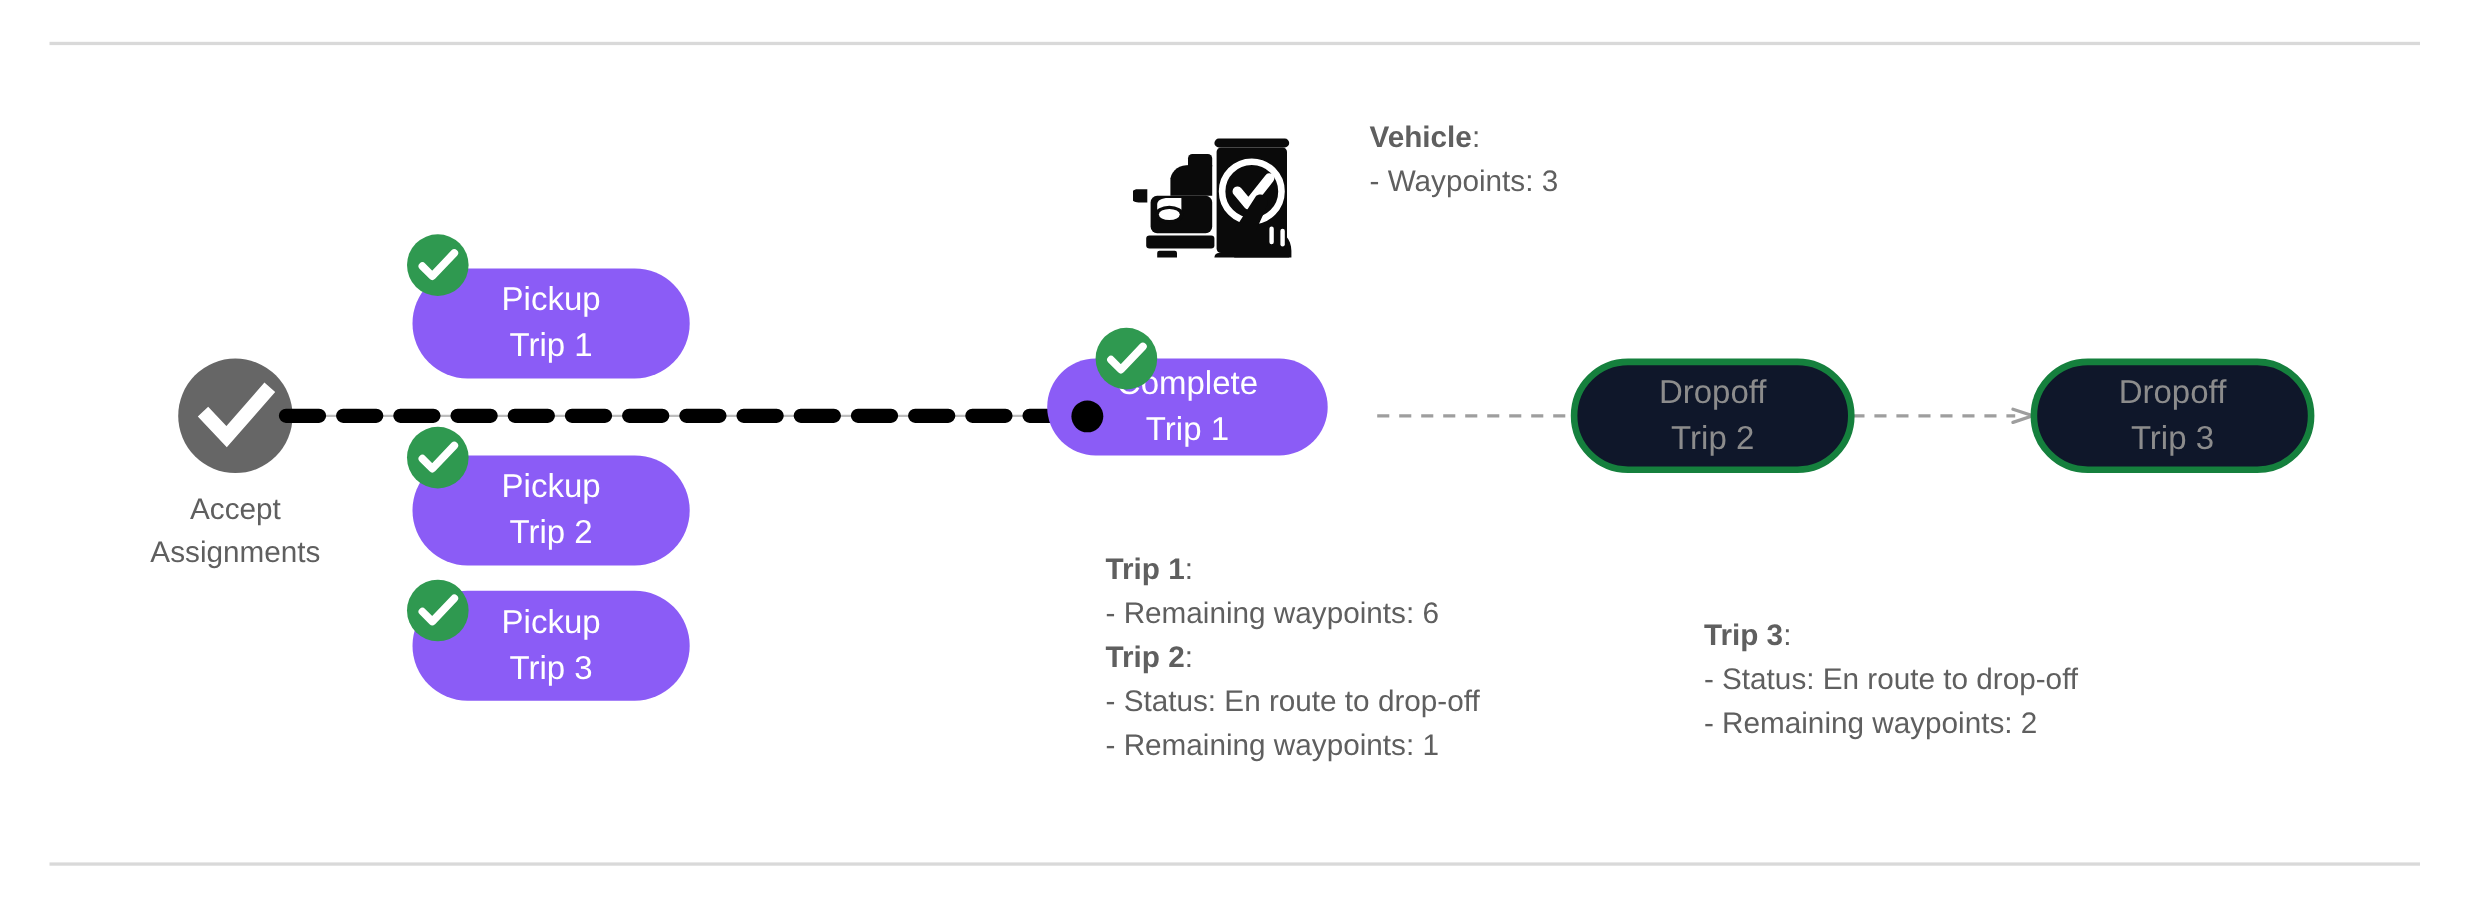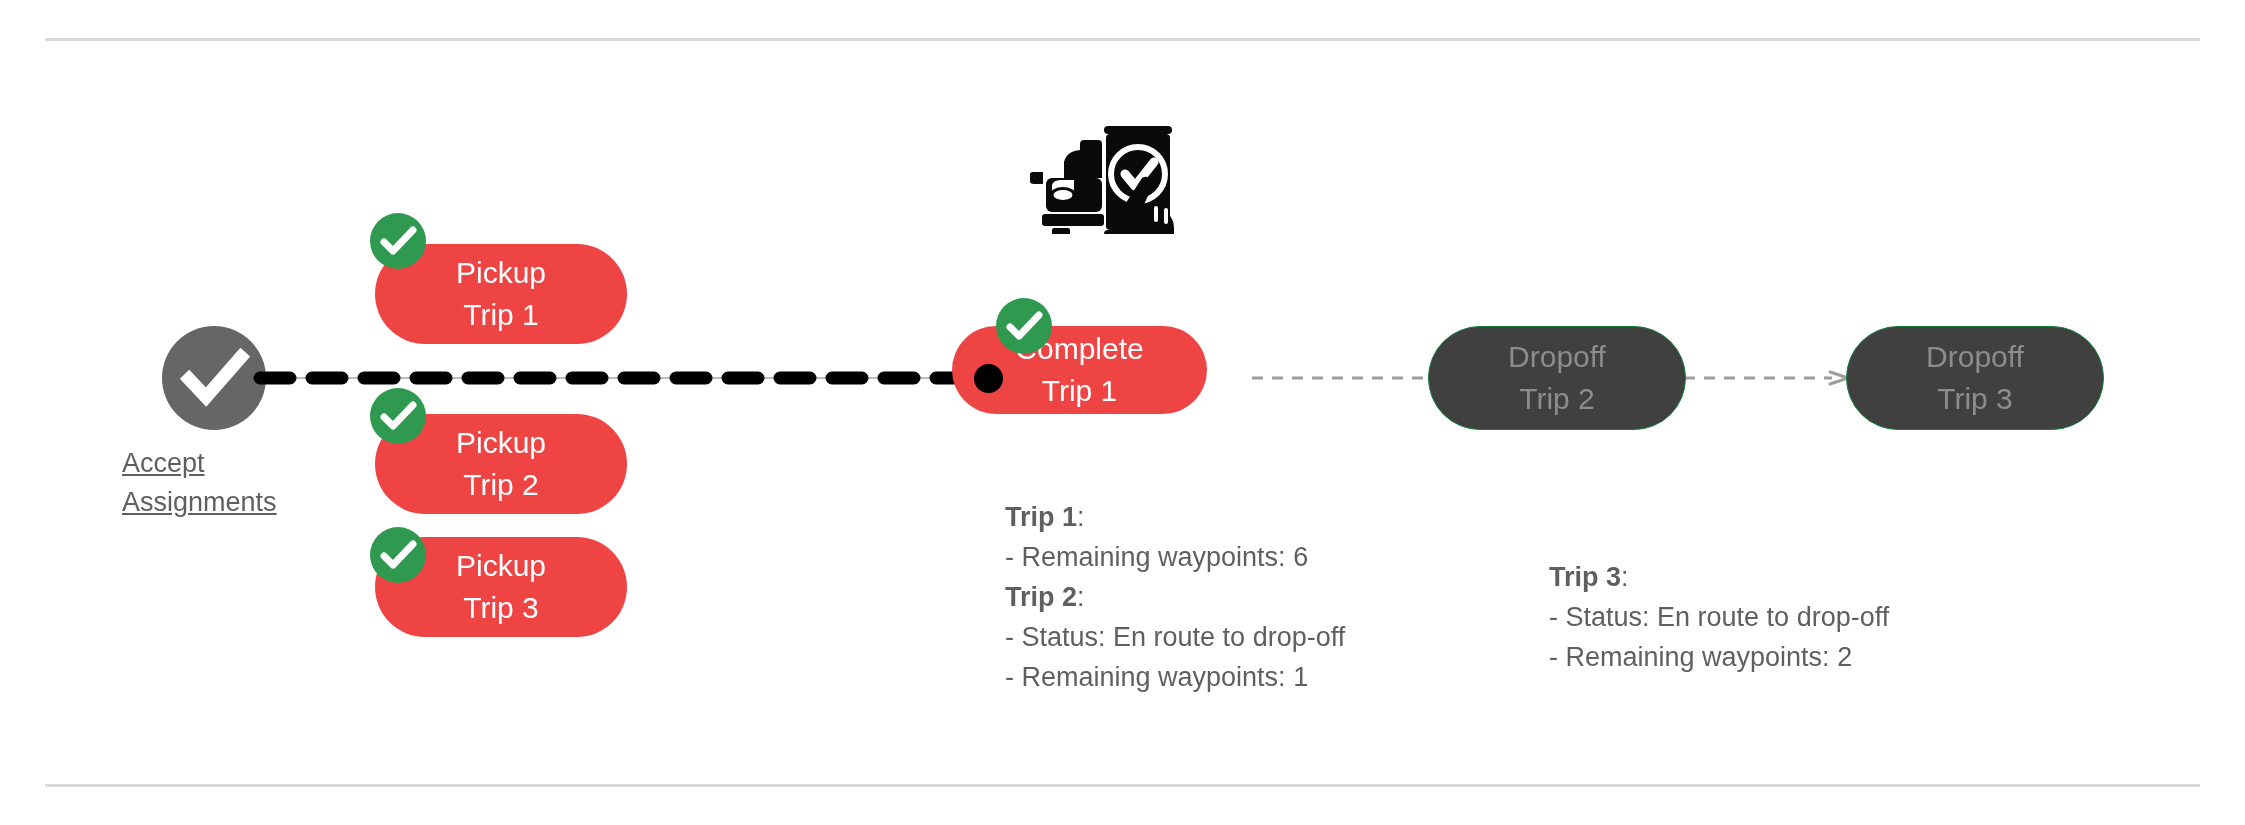--- a/index.html
+++ b/index.html
@@ -55,49 +55,49 @@
     inset: 0;
     background: #666666;
     border-radius: 50%;
   }
   .start-circle svg { display: block; }
   .start-label {
     position: absolute;
     left: -40px;
     top: 118px;
     width: 184px;
+    text-align: center;
     font-size: 27px;
     line-height: 39px;
     color: #5f5f5f;
-    text-decoration: underline;
   }
 
   
   .pill {
     position: absolute;
     border-radius: 999px;
     display: flex;
     align-items: center;
     justify-content: center;
     box-sizing: border-box;
   }
   .pill-text {
     text-align: center;
     font-size: 30px;
     line-height: 42px;
     font-weight: 500;
     white-space: pre-line;
   }
   .pill.orange {
-    background: #ef4444;
+    background: #8b5cf6;
   }
   .pill.orange .pill-text { color: #ffffff; }
   .pill.outline {
-    background: #404040;
-    border: 1px solid #15803d;
+    background: #0f172a;
+    border: 6px solid #15803d;
   }
   .pill.outline .pill-text { color: #8c8c8c; }
 
   
   .badge {
     position: absolute;
     width: 56px;
     height: 56px;
     border-radius: 50%;
     background: #2f9950;
@@ -205,20 +205,24 @@
         <path d="M95 92 L105 104 L124 80" fill="none" stroke="#ffffff" stroke-width="9" stroke-linecap="round" stroke-linejoin="round"></path>
 
         <path d="M112 96 c6 -4 13 2 10 9 l-10 22 l10 0 c14 0 22 7 22 19 l0 16 c0 8 -6 14 -15 14
                  l-18 0 c-11 0 -19 -8 -19 -19 l0 -30 z"></path>
         <path d="M126 126 l0 12" stroke="#ffffff" stroke-width="4" stroke-linecap="round"></path>
         <path d="M136 128 l0 12" stroke="#ffffff" stroke-width="4" stroke-linecap="round"></path>
       </g>
     </svg>
   </div>
 
+  <div class="annot" id="annot-vehicle">
+    <span class="row"><span class="hd">Vehicle</span><span>:</span></span>
+    <span class="row">- Waypoints: 3</span>
+  </div>
 
   <div class="start-node">
     <div class="start-circle">
       <svg width="104" height="104" viewBox="0 0 104 104" xmlns="http://www.w3.org/2000/svg">
         <path d="M27 53 L44 71 L79 31" fill="none" stroke="#ffffff" stroke-width="13" stroke-linecap="square" stroke-linejoin="miter"></path>
       </svg>
     </div>
     <div class="start-label">Accept
 Assignments</div>
   </div>

